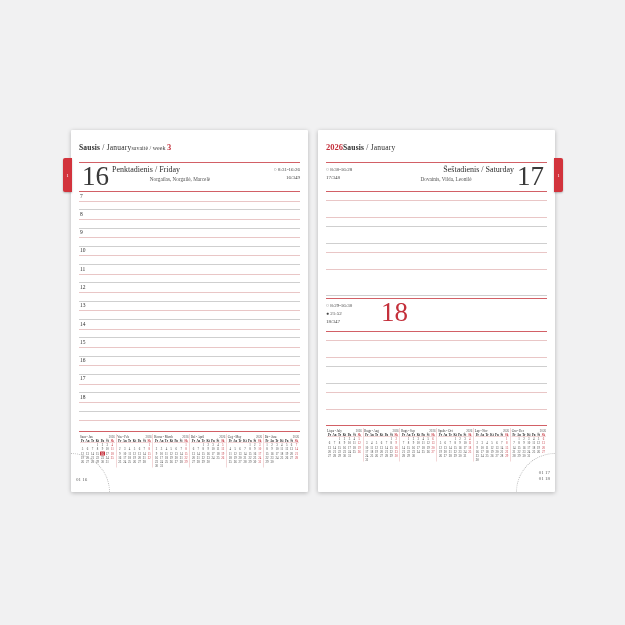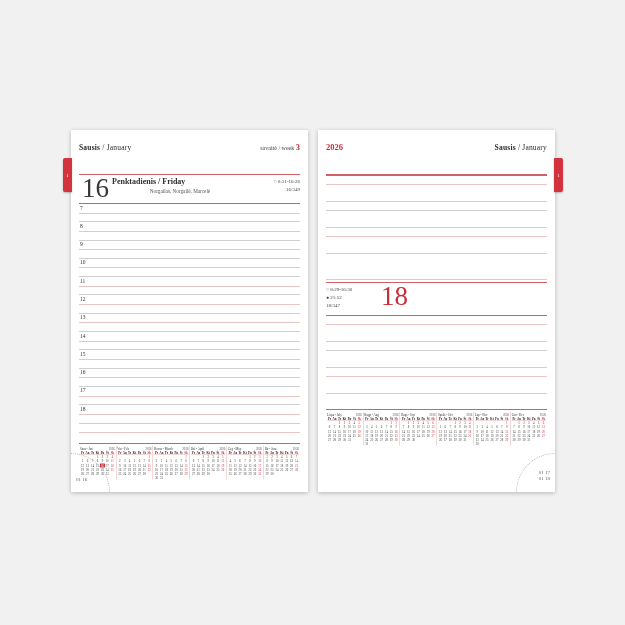--- a/index.html
+++ b/index.html
@@ -16,33 +16,33 @@
   .scene{position:absolute;inset:0;}
   .page{position:absolute;top:130px;width:237px;height:362px;background:#fff;box-shadow:0 1px 4px rgba(0,0,0,.25);border-radius:1px;}
   .page-left{left:71px;}
   .page-right{left:318px;}
   .corner-clip{position:absolute;inset:0;overflow:hidden;pointer-events:none;}
   .arc{position:absolute;width:78px;height:78px;border:1px dotted #b7b7b7;border-radius:50%;background:transparent;}
   .arc-bl{left:-39px;bottom:-39px;}
   .arc-br{right:-39px;bottom:-39px;}
   .pad{position:absolute;inset:0;padding:12px 8px 0 8px;}
   
-  .hdr-row{display:flex;justify-content:space-between;align-items:baseline;height:16px;margin-bottom:16px;gap:48px;}
+  .hdr-row{display:flex;align-items:baseline;height:16px;margin-bottom:4px;}
   .month-hdr{font-size:7.5px;letter-spacing:.2px;}
   .month-hdr b{font-weight:bold;}
   .week-ind{font-size:6px;color:#444;}
   .wknum{color:var(--accent);font-size:8.5px;font-weight:bold;}
   .year-lbl{font-size:8.5px;font-weight:bold;color:var(--accent);}
   .redline{border-top:1px solid var(--rule);height:0;}
   
   .dayblock{display:flex;align-items:flex-start;padding:1px 0 2px 0;min-height:26px;}
   .bigdate{font-size:27px;line-height:25px;color:#3a3a3a;padding:0 3px;}
   .bigdate.red{color:var(--accent);}
   .daymid{flex:1;padding-top:1px;}
-  .dayname{font-size:8px;font-weight:bold;line-height:10px;}
+  .dayname{font-size:8px;font-weight:normal;line-height:10px;}
   .dayname.red{color:var(--accent);}
   .namedays{font-size:5.2px;color:#555;line-height:8px;}
   .dayside{width:52px;padding-top:2px;font-size:5px;color:#444;line-height:8px;}
   .t-right{text-align:right;}
   .t-center{text-align:center;}
   
   .hours{}
   .hour-slot{position:relative;height:18.3px;border-bottom:1px solid var(--gray);}
   .hour-slot::after{content:"";position:absolute;left:0;right:0;top:8.6px;border-top:1px solid var(--pink);}
   .hour-num{position:absolute;top:.5px;left:1px;font-size:5.5px;color:#333;}
@@ -472,20 +472,33 @@
       <span>1</span>
     </div>
     <div class="pad">
       <div class="hdr-row">
         <div class="year-lbl">2026</div>
         <div class="month-hdr">
           <b>Sausis</b><span> / </span><span>January</span>
         </div>
       </div>
       <div class="redline"></div>
+      <div class="dayblock">
+        <div class="dayside">
+          <div><span class="icon">○</span> <span>8:30-16:28</span></div>
+          <div>17/348</div>
+        </div>
+        <div class="daymid t-right">
+          <div class="dayname">
+            <span>Šeštadienis</span><span> / </span><span>Saturday</span>
+          </div>
+          <div class="namedays t-center">Dovainis, Vilda, Leonilė</div>
+        </div>
+        <div class="bigdate">17</div>
+      </div>
       <div class="redline"></div>
       <div class="notes sat-notes"></div>
       <div class="redline"></div>
       <div class="dayblock" style="min-height:32px;">
         <div class="dayside">
           <div><span class="icon">○</span> <span>8:29-16:30</span></div>
           <div><span class="icon">●</span> <span>21:52</span></div>
           <div>18/347</div>
         </div>
         <div class="bigdate red">18</div>

